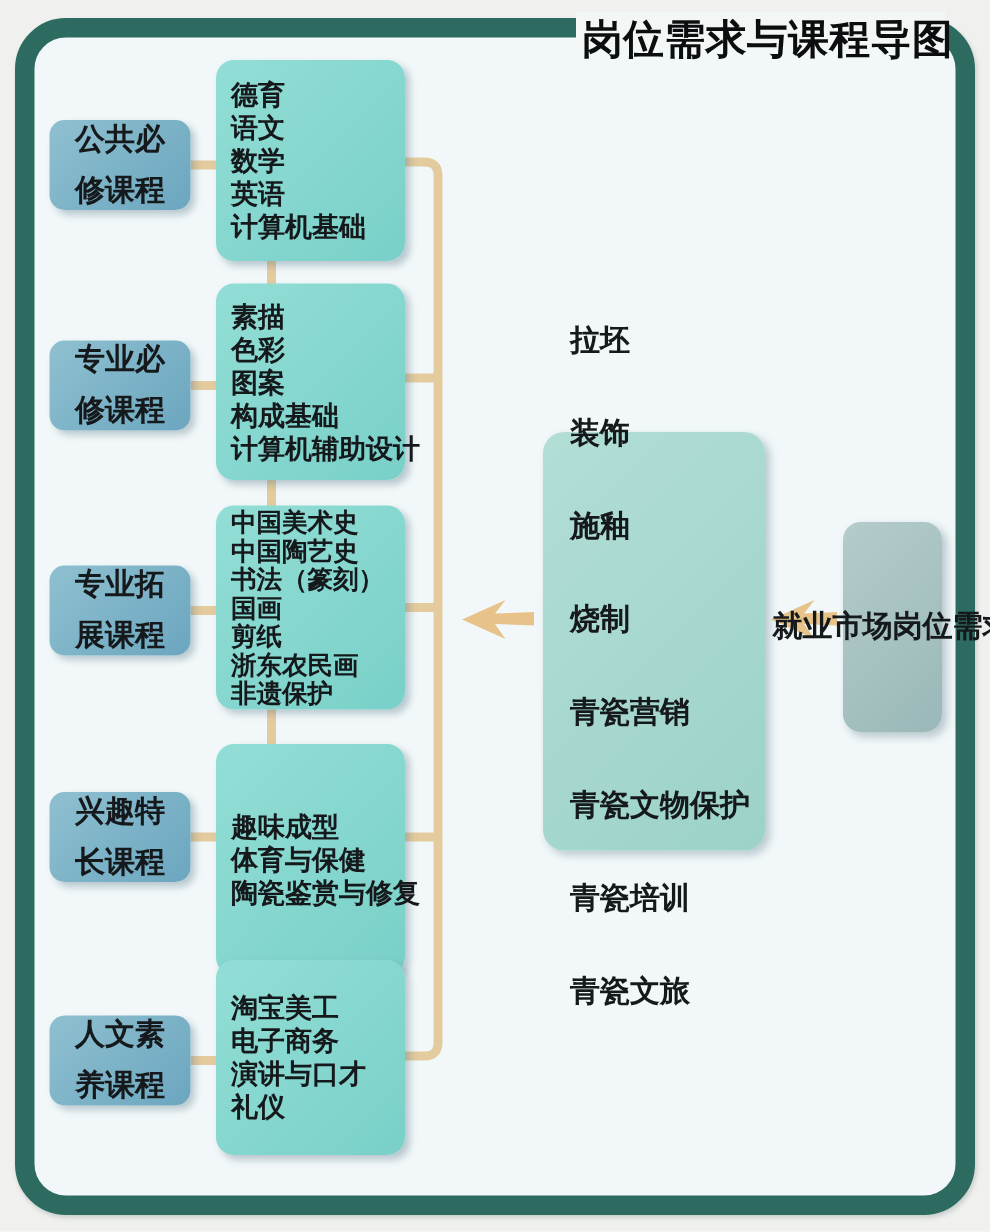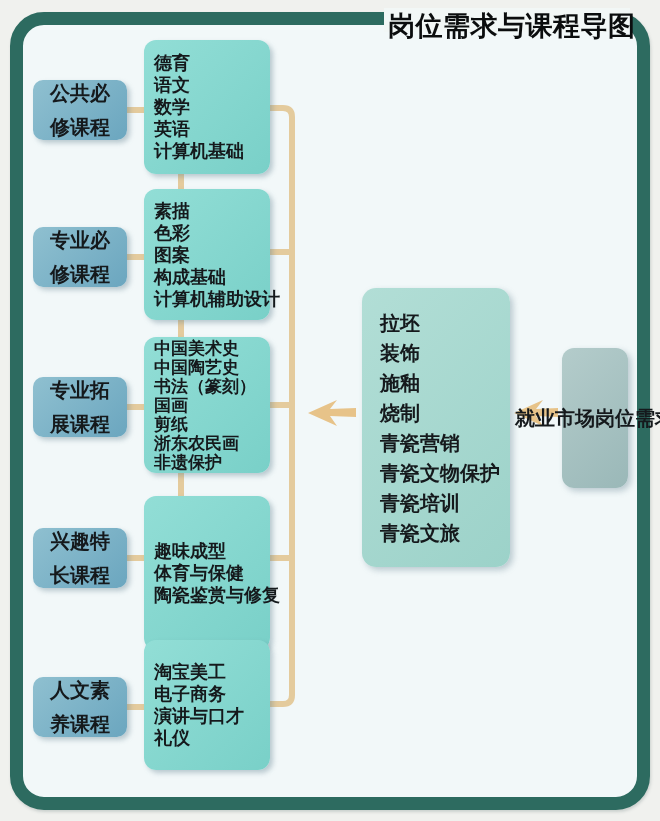--- a/index.html
+++ b/index.html
@@ -61,21 +61,21 @@
   
   .midbox {
     position:absolute; left:362px; top:288px; width:148px; height:279px;
     background:linear-gradient(135deg,#b2ded6 0%,#9cd2c9 100%);
     border-radius:14px;
     display:flex; flex-direction:column; justify-content:center;
     padding-left:18px;
     font-size:20px; font-weight:600;
     box-shadow:3px 3px 6px rgba(100,130,145,.40);
   }
-  .midbox .mid-line { line-height:30px; white-space:nowrap; }
+  .midbox .mid-line { line-height:30px; white-space:nowrap;margin-top:32px; }
 
   
   .rightbox {
     position:absolute; left:562px; top:348px; width:66px; height:140px;
     background:linear-gradient(135deg,#b4cccb 0%,#9ab8b8 100%);
     border-radius:12px;
     display:flex; flex-direction:row; justify-content:center; align-items:center;
     font-size:20px; font-weight:bold;
     box-shadow:3px 3px 6px rgba(100,130,145,.40);
   }

